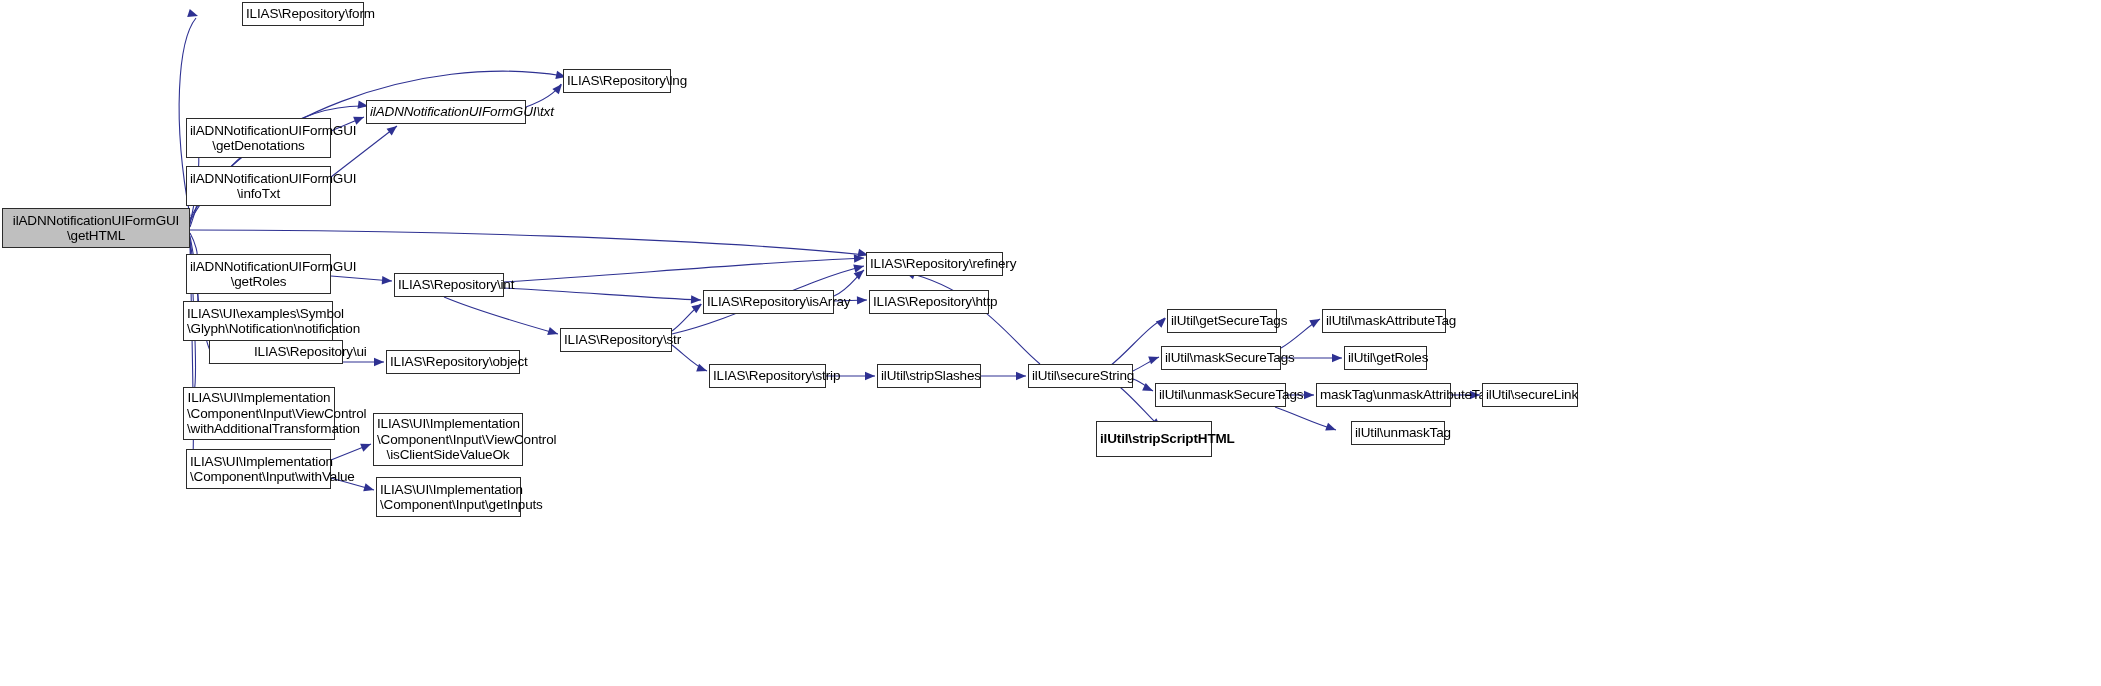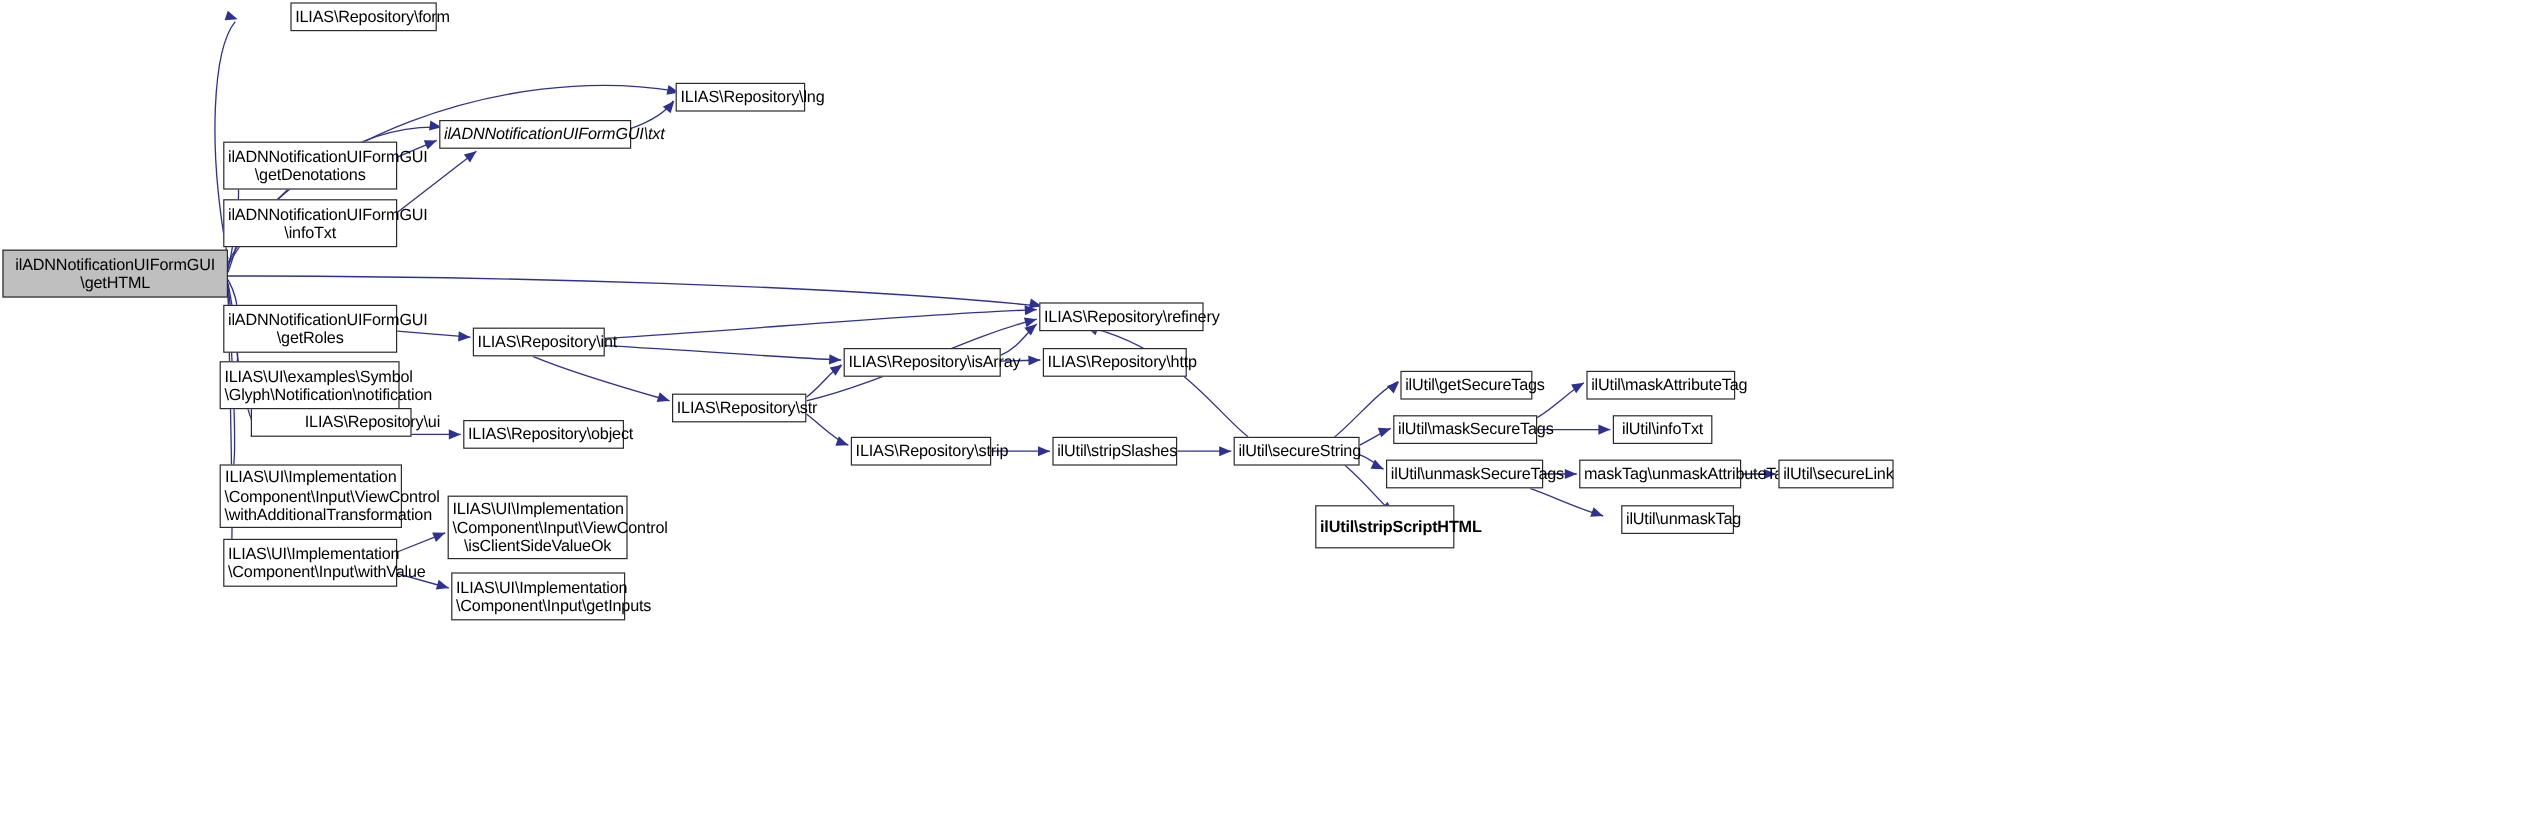--- a/index.html
+++ b/index.html
@@ -172,18 +172,18 @@
       <div class="node" style="left: 703px; top: 290px; width: 131px; height: 24px;"><span class="node-label">ILIAS\Repository\isArray</span></div>
       <div class="node" style="left: 866px; top: 252px; width: 137px; height: 24px;"><span class="node-label">ILIAS\Repository\refinery</span></div>
       <div class="node" style="left: 869px; top: 290px; width: 120px; height: 24px;"><span class="node-label">ILIAS\Repository\http</span></div>
       <div class="node" style="left: 877px; top: 364px; width: 104px; height: 24px;"><span class="node-label">ilUtil\stripSlashes</span></div>
       <div class="node" style="left: 1028px; top: 364px; width: 105px; height: 24px;"><span class="node-label">ilUtil\secureString</span></div>
       <div class="node" style="left: 1167px; top: 309px; width: 110px; height: 24px;"><span class="node-label">ilUtil\getSecureTags</span></div>
       <div class="node" style="left: 1161px; top: 346px; width: 120px; height: 24px;"><span class="node-label">ilUtil\maskSecureTags</span></div>
       <div class="node" style="left: 1155px; top: 383px; width: 131px; height: 24px;"><span class="node-label">ilUtil\unmaskSecureTags</span></div>
       <div class="node" style="left: 1096px; top: 421px; width: 116px; height: 36px; font-weight: bold;"><span class="node-label">ilUtil\stripScriptHTML</span></div>
       <div class="node" style="left: 1322px; top: 309px; width: 124px; height: 24px;"><span class="node-label">ilUtil\maskAttributeTag</span></div>
-      <div class="node" style="left: 1344px; top: 346px; width: 83px; height: 24px;"><span class="node-label">ilUtil\infoTxt</span></div>
+      <div class="node" style="left: 1344px; top: 346px; width: 83px; height: 24px;"><span class="node-label">ilUtil\getRoles</span></div>
       <div class="node" style="left: 1316px; top: 383px; width: 135px; height: 24px;"><span class="node-label">maskTag\unmaskAttributeTag</span></div>
       <div class="node" style="left: 1338px; top: 421px; width: 94px; height: 24px; margin-left: 13px;"><span class="node-label">ilUtil\unmaskTag</span></div>
       <div class="node" style="left: 1482px; top: 383px; width: 96px; height: 24px;"><span class="node-label">ilUtil\secureLink</span></div>
     </div>
 </div>
 
 </body></html>

